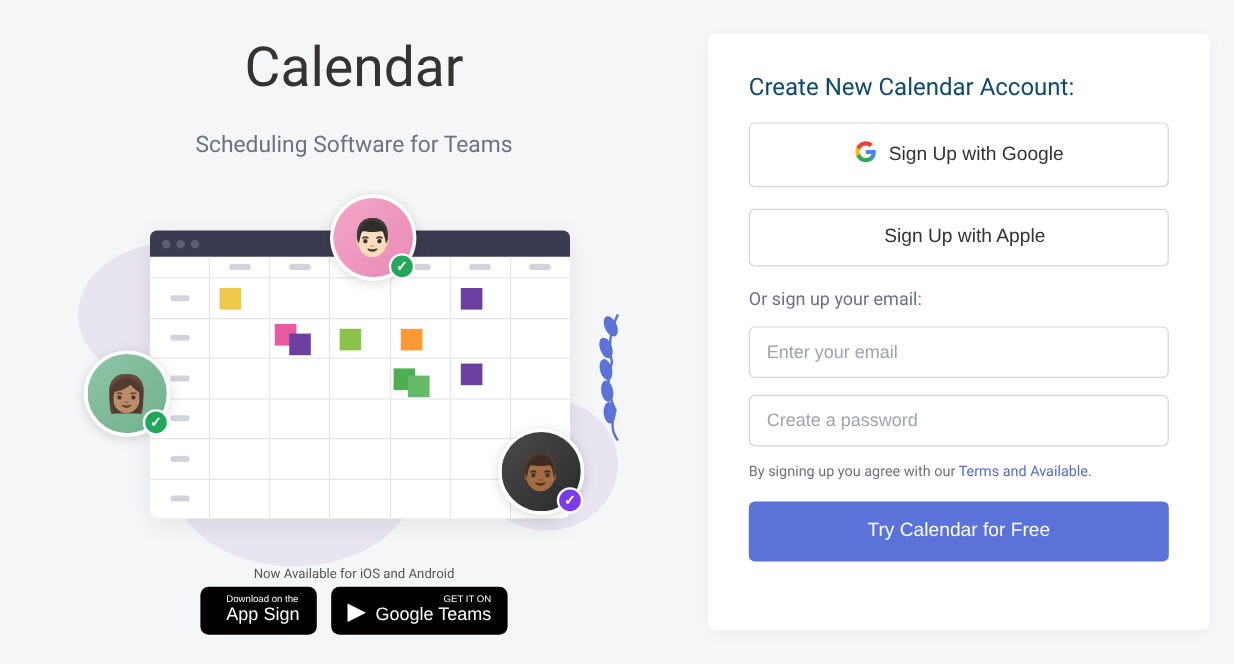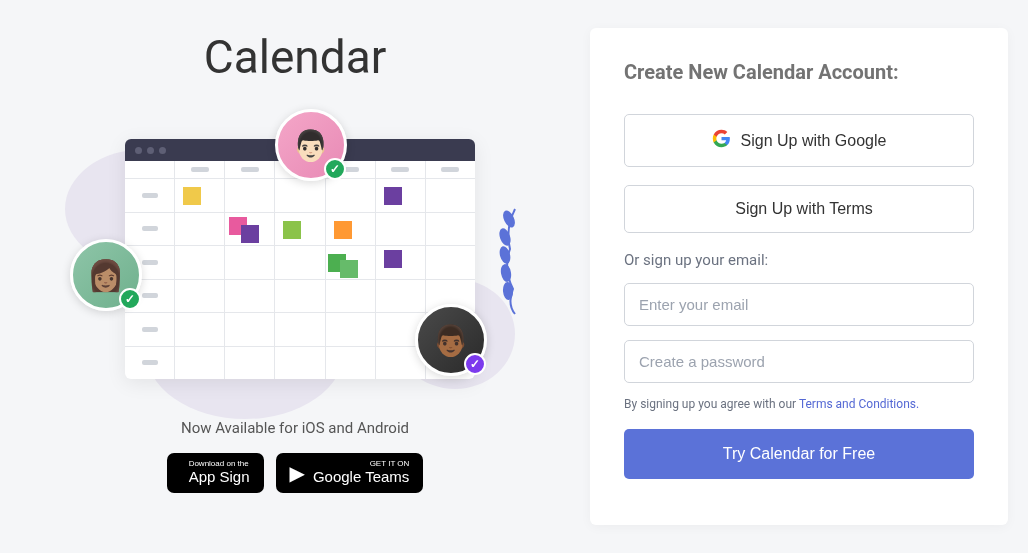--- a/index.html
+++ b/index.html
@@ -134,24 +134,24 @@
     }
     .check-badge.green { background: #22a85b; }
     .check-badge.purple { background: #7c3aed; }
     .blob {
       position: absolute;
       background: #e8e5f0;
       border-radius: 50%;
       z-index: -1;
     }
     .availability-text {
-      font-size: 15px;
+      font-size: 11px;
       color: #555;
       margin-top: 20px;
-      margin-bottom: 16px;
+      margin-bottom: 4px;
     }
     .store-buttons { display: flex; gap: 12px; }
     .store-btn {
       background: #000;
       color: #fff;
       border-radius: 7px;
       padding: 7px 14px;
       display: flex;
       align-items: center;
       gap: 8px;
@@ -165,23 +165,23 @@
     .right-panel {
       width: 418px;
       background: #fff;
       border-radius: 6px;
       margin: 28px 20px 28px 0;
       padding: 32px 34px;
       box-shadow: 0 2px 12px rgba(0,0,0,0.04);
     }
     .signup-title {
       font-size: 20px;
-      font-weight: 700;
-      color: #737373;
-      margin-bottom: 30px;
+      font-weight: 400;
+      color: #0c4a6e;
+      margin-bottom: 18px;
     }
     .oauth-btn {
       width: 100%;
       border: 1px solid #d1d5db;
       background: #fff;
       border-radius: 5px;
       padding: 14px;
       font-size: 16px;
       color: #333;
       display: flex;
@@ -228,20 +228,21 @@
       cursor: pointer;
     }
     .google-icon svg { width: 19px; height: 19px; }
     .apple-icon { font-size: 19px; }
   </style>
 </head>
 <body>
 
 <div class="left-panel">
   <h1 class="app-title">Calendar</h1>
+  <p class="app-subtitle">Scheduling Software for Teams</p>
 
   <div class="illustration">
     <div class="blob" style="width:160px;height:120px;top:40px;left:-20px"></div>
     <div class="blob" style="width:200px;height:140px;bottom:-20px;left:60px"></div>
     <div class="blob" style="width:120px;height:110px;top:170px;right:-10px"></div>
 
     <div class="calendar-grid">
       <div class="window-bar">
         <div class="window-dot"></div>
           <div class="window-dot"></div>
@@ -406,27 +407,27 @@
           <path fill="#34A853" d="M12 23c2.97 0 5.46-.98 7.28-2.66l-3.57-2.77c-.98.66-2.23 1.06-3.71 1.06-2.86 0-5.29-1.93-6.16-4.53H2.18v2.84C3.99 20.53 7.7 23 12 23z"></path>
           <path fill="#FBBC05" d="M5.84 14.09c-.22-.66-.35-1.36-.35-2.09s.13-1.43.35-2.09V7.07H2.18C1.43 8.55 1 10.22 1 12s.43 3.45 1.18 4.93l3.66-2.84z"></path>
           <path fill="#EA4335" d="M12 5.38c1.62 0 3.06.56 4.21 1.64l3.15-3.15C17.45 2.09 14.97 1 12 1 7.7 1 3.99 3.47 2.18 7.07l3.66 2.84c.87-2.6 3.3-4.53 6.16-4.53z"></path>
         </svg>
     </span>
     <span>Sign Up with Google</span>
   </button>
 
   <button class="oauth-btn">
     <span class="apple-icon"></span>
-    <span>Sign Up with Terms</span>
+    <span>Sign Up with Apple</span>
   </button>
 
   <p class="divider-text">Or sign up your email:</p>
 
   <input class="text-input" type="email" placeholder="Enter your email" style="">
   <input class="text-input" type="password" placeholder="Create a password" style="">
 
   <p class="terms-text">
     <span>By signing up you agree with our </span>
-    <a class="terms-link">Terms and Conditions.</a>
+    <a class="terms-link">Terms and Available.</a>
   </p>
 
   <button class="cta-btn">Try Calendar for Free</button>
 </div>
 
 </body></html>

